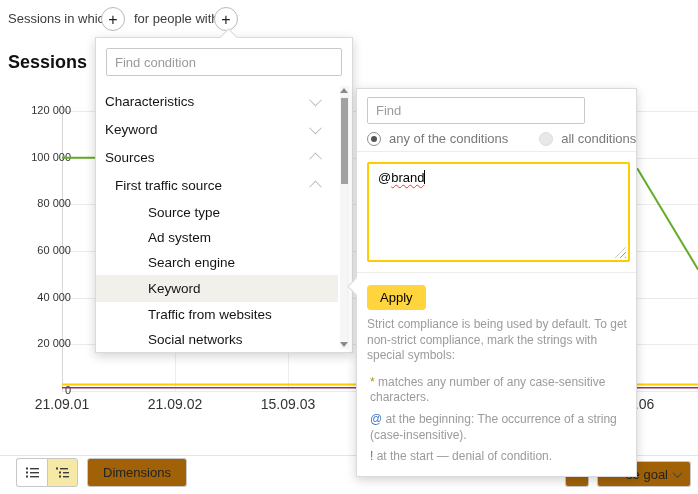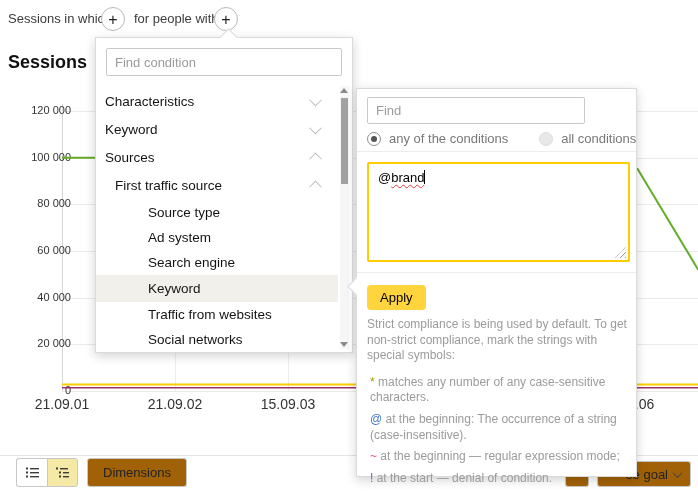--- a/index.html
+++ b/index.html
@@ -227,18 +227,17 @@
     </div>
 
     <div class="hr" style="top:183px;"></div>
 
     <button class="apply-btn">Apply</button>
 
     <div class="help">
       <p>Strict compliance is being used by default. To get non-strict compliance, mark the strings with special symbols:</p>
       <div class="rule"><span style="color:#a89b00;">*</span><span> matches any number of any case-sensitive characters.</span></div>
       <div class="rule"><span style="color:#4079c9;">@</span><span> at the beginning: The occurrence of a string (case-insensitive).</span></div>
-      <div class="rule"><span style="color:#e0549b;">~</span><span> at the beginning — regular expression mode;</span></div>
       <div class="rule"><span style="color:#8a56b3;">!</span><span> at the start — denial of condition.</span></div>
     </div>
   </div>
 
 </div>
 
 </body></html>

